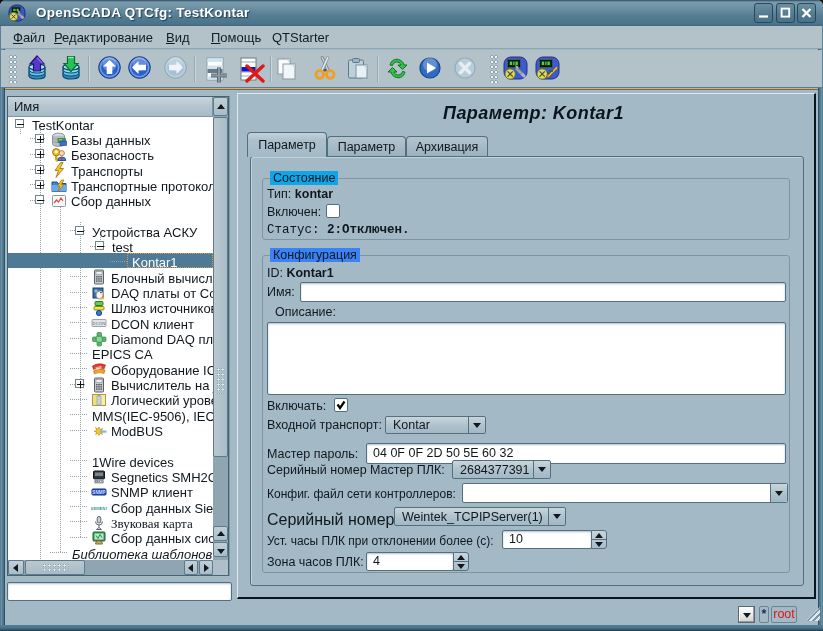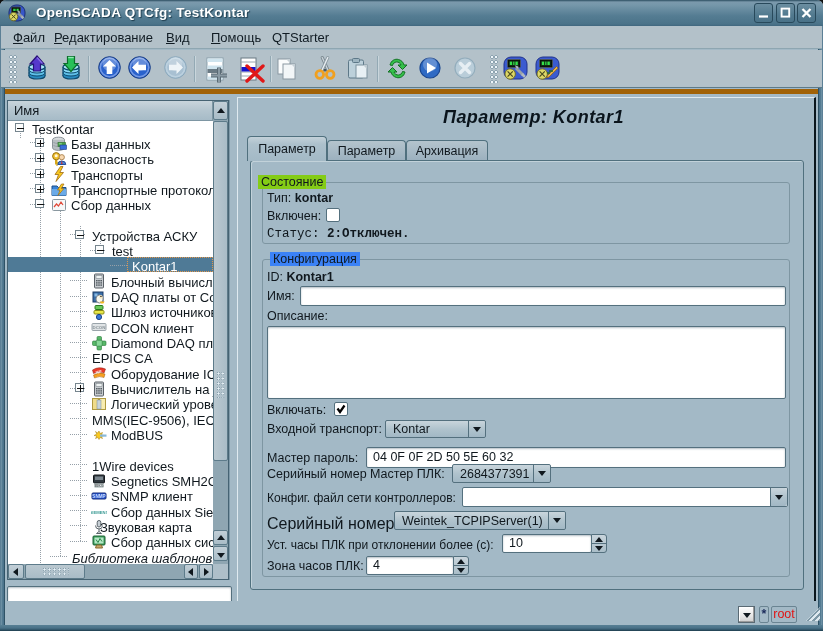--- a/index.html
+++ b/index.html
@@ -19,21 +19,21 @@
  text-shadow:1px 1px 1px #1e3d4e;letter-spacing:.3px;}
 .wbtn{top:3px;width:19px;height:20px;border:1px solid #28495b;border-radius:3px;
  background:linear-gradient(to bottom,#6b8ea1 0,#527a8f 60%,#4a7288 100%);}
 
 #menu{left:1px;top:26px;width:821px;height:23px;background:#b3c1c9;border-bottom:1px solid #8ea6b1;}
 #menu span{position:absolute;top:4px;color:#111c24;font-size:13px;}
 #menu u{text-decoration:underline;}
 
 #tbar{left:1px;top:50px;width:821px;height:38px;background:#b3c1c9;border-bottom:1px solid #5d7b8a;}
 .tsep{top:6px;width:1px;height:26px;background:#93a9b4;box-shadow:1px 0 0 #c9d6dc;}
-#ctr{left:5px;top:89px;width:813px;height:536px;background:#a3b9c6;border-top:5px solid #a16207;}
+#ctr{left:5px;top:89px;width:813px;height:536px;background:#a3b9c6;border-top:1px solid #a16207;}
 
 #tree{left:2px;top:6px;width:222px;height:480px;border:1px solid #466373;background:#fff;box-shadow:1px 0 0 #7e99a8;}
 #thead{left:0px;top:0px;width:205px;height:20px;
  background:linear-gradient(to bottom,#c9d5dc 0,#b4c5cf 50%,#a6bbc7 100%);
  border-right:1px solid #7e96a3;border-bottom:1px solid #7e96a3;}
 #tview{left:0px;top:20px;width:205px;height:443px;background:#fff;overflow:hidden;}
 .trow{position:absolute;left:0;width:300px;height:15.3px;white-space:nowrap;font-size:13px;}
 .trow .tx{position:absolute;top:1px;}
 .it{font-style:italic;}
 .exp{position:absolute;width:9px;height:9px;border:1px solid #76858e;background:#fcfdfd;}
@@ -512,21 +512,21 @@
 </div>
 <div class="trow" style="top:397.8px">
 <div class="hdot" style="left:62px;top:6.7px;width:18px"></div>
 <div class="a" style="left:83px;top:-0.3px;width:16px;height:16px">
             <svg class="ticon" width="16" height="16" viewBox="0 0 16 16">
               <rect x="6.2" y="1.5" width="3.6" height="6.5" rx="1.8" fill="#c8d0d6" stroke="#5a646a"></rect>
               <path d="M4.5 6.5 a3.5 3.5 0 0 0 7 0" fill="none" stroke="#5a646a"></path>
               <path d="M8 10 v2.5 M5.5 14.5 h5 M5.5 14.5 l2.5 -2 M10.5 14.5 l-2.5 -2" stroke="#5a646a"></path>
             </svg>
           </div>
-<span class="tx" style="left:92px;">Звуковая карта</span>
+<span class="tx" style="left:103px;font-family:Liberation Serif, serif;">Звуковая карта</span>
 </div>
 <div class="trow" style="top:413.1px">
 <div class="hdot" style="left:62px;top:6.7px;width:18px"></div>
 <div class="a" style="left:83px;top:-0.3px;width:16px;height:16px">
             <svg class="ticon" width="16" height="16" viewBox="0 0 16 16">
               <rect x="2" y="2" width="12" height="9" rx="1" fill="#3a9e5a" stroke="#1c6034"></rect>
               <rect x="3.5" y="3.5" width="9" height="6" fill="#b8e8c8"></rect>
               <path d="M5.5 11 h5 l1 3 h-7 z" fill="#c8a868" stroke="#8a6a30"></path>
               <path d="M5 5.5 l2 3 l2 -4 l2 3" stroke="#2a8a4a" fill="none"></path>
             </svg>
@@ -569,31 +569,31 @@
 <div class="a" style="left:205px;top:463px;width:15px;height:15px;background:#aebfc9"></div>
 </div>
 <div class="a inp" style="left:2px;top:492px;width:225px;height:19px"></div>
 <div class="a" id="rp">
       <div class="a" style="left:7px;top:9px;width:577px;text-align:center;font-size:18px;font-weight:bold;font-style:italic;color:#0a141c;letter-spacing:.45px">Параметр: Kontar1</div>
 <div class="a" style="left:12px;top:62px;width:554px;height:430px;border:1px solid #50707e;border-radius:3px;background:#a3b9c6;box-shadow:inset 1px 1px 0 #c2d2da;"></div>
 <div class="a" style="left:9px;top:38px;width:80px;height:25px;border:1px solid #50707e;border-bottom:none;border-radius:4px 4px 0 0;background:linear-gradient(to bottom,#c3d1d9 0,#adc1cc 30%,#a3b9c6 100%);z-index:3;text-align:center;padding-top:5px;">Параметр</div>
 <div class="a" style="left:89px;top:42px;width:79px;height:20px;border:1px solid #50707e;border-bottom:none;border-radius:4px 4px 0 0;background:linear-gradient(to bottom,#b4c4cd 0,#9cb1bf 100%);z-index:2;text-align:center;padding-top:3px;">Параметр</div>
 <div class="a" style="left:168px;top:42px;width:82px;height:20px;border:1px solid #50707e;border-bottom:none;border-radius:4px 4px 0 0;background:linear-gradient(to bottom,#b4c4cd 0,#9cb1bf 100%);z-index:2;text-align:center;padding-top:3px;">Архивация</div>
 <div class="a" style="left:24px;top:84px;width:528px;height:62px;border:1px solid #7e96a2;border-radius:3px;"></div>
-<div class="a" style="left:20px;top:77px;background:#84cc16;padding:0 3px;z-index:2">Состояние</div>
+<div class="a" style="left:32px;top:77px;background:#0ea5e9;padding:0 3px;z-index:2">Состояние</div>
 <div class="a" style="left:29px;top:93px;">Тип: <b>kontar</b></div>
 <div class="a" style="left:29px;top:111px;">Включен:</div>
 <div class="a cb" style="left:88px;top:110px;width:14px;height:14px;"></div>
 <div class="a" style="left:29px;top:129px;font-family:Liberation Mono, monospace;">Статус: <b>2:Отключен.</b></div>
 <div class="a" style="left:24px;top:161px;width:528px;height:318px;border:1px solid #7e96a2;border-radius:3px;"></div>
 <div class="a" style="left:32px;top:154px;background:#3b82f6;padding:0 3px;z-index:2">Конфигурация</div>
 <div class="a" style="left:29px;top:172px;">ID: <b>Kontar1</b></div>
 <div class="a" style="left:29px;top:191px;">Имя:</div>
 <div class="a inp" style="left:62px;top:188px;width:486px;height:20px;"></div>
-<div class="a" style="left:29px;top:211px;">Описание:</div>
+<div class="a" style="left:37px;top:211px;">Описание:</div>
 <div class="a inp" style="left:29px;top:228px;width:519px;height:73px;"></div>
 <div class="a" style="left:29px;top:305px;">Включать:</div>
 <div class="a cb" style="left:96px;top:304px;width:14px;height:14px;">
         <svg width="12" height="12" viewBox="0 0 12 12" style="position:absolute;left:0;top:0">
           <path d="M2.5 5.5 L5 9 L9.5 2.5" stroke="#000" stroke-width="2.2" fill="none"></path>
         </svg>
       </div>
 <div class="a" style="left:29px;top:324px;">Входной транспорт:</div>
 <div class="a" style="left:147px;top:322px;width:101px;height:18px;border:1px solid #54707e;border-radius:2px;background:linear-gradient(to bottom,#c9d5dc 0,#b0c3cd 50%,#a2b8c5 100%);">
         <span style="position:absolute;left:7px;top:1px;white-space:nowrap">Kontar</span>

